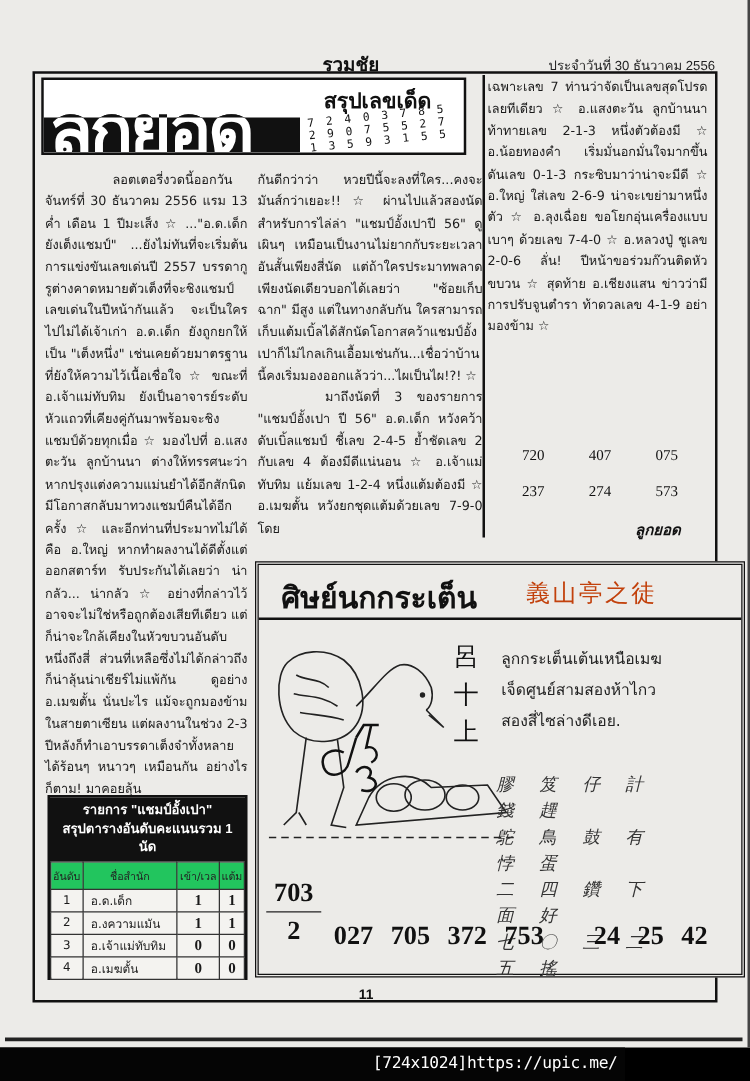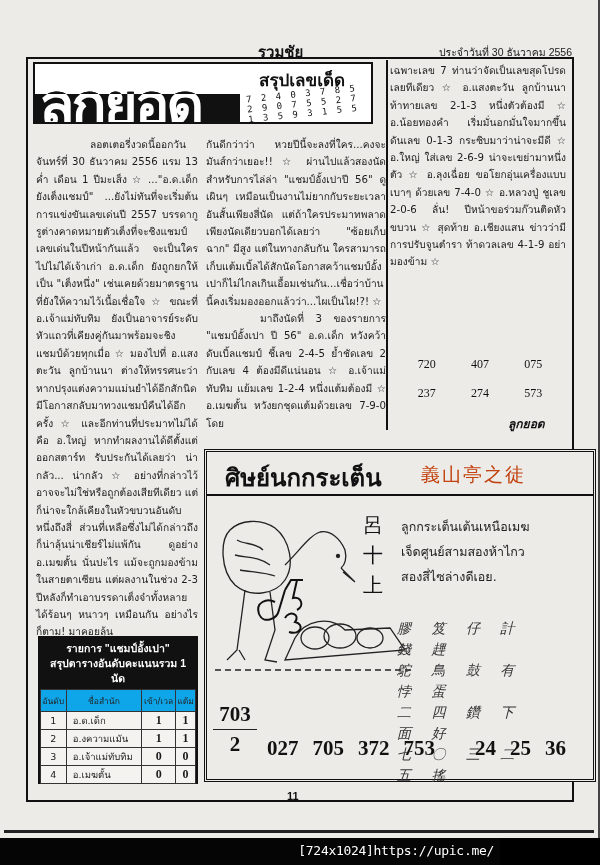--- a/index.html
+++ b/index.html
@@ -98,21 +98,21 @@
     position: absolute; left: 38px; top: 636px; width: 160px; height: 148px;
     border: 2px solid #111; background: #e5e4e0;
   }
   .rank-head {
     background: #111; color: #fff; text-align: center; font-weight: bold;
     font-size: 10.5px; line-height: 15px; padding: 3px 2px 3px;
     font-family: "Liberation Sans", sans-serif;
   }
   .rank-table { width: 100%; border-collapse: collapse; font-size: 9.5px; }
   .rank-table th {
-    background: #0ea5e9; color: #222; font-weight: normal; height: 22px;
+    background: #22c55e; color: #222; font-weight: normal; height: 22px;
     border: 1px solid #333; font-size: 8.5px;
   }
   .rank-table td {
     border: 1px solid #333; height: 18px; text-align: center; background: #f4f3f0;
   }
   .rank-table td.name { text-align: left; padding-left: 6px; }
   .rank-table td.num { font-family: "Liberation Serif", serif; font-weight: bold; font-size: 12px; }
 
   
   .omen-box {
@@ -302,21 +302,21 @@
     </div>
 
     <div class="lucky-row">
       <span>027</span>
       <span>705</span>
       <span>372</span>
       <span>753</span>
       <span class="gap"></span>
       <span>24</span>
       <span>25</span>
-      <span>36</span>
+      <span>42</span>
     </div>
   </div>
 
   <div class="page-number">11</div>
   <div class="page-footer-rule"></div>
 </div>
 
 <div class="upic-bar">[724x1024]https://upic.me/</div>
 
 </body></html>

